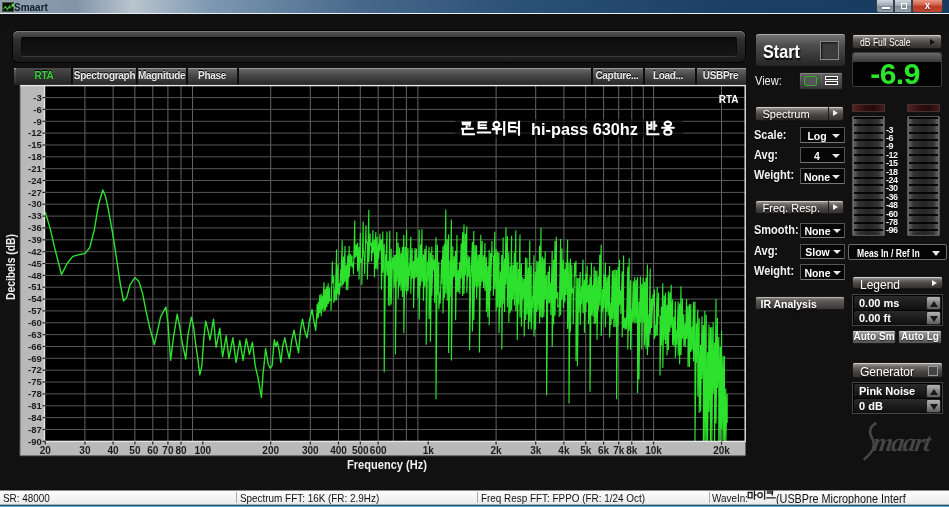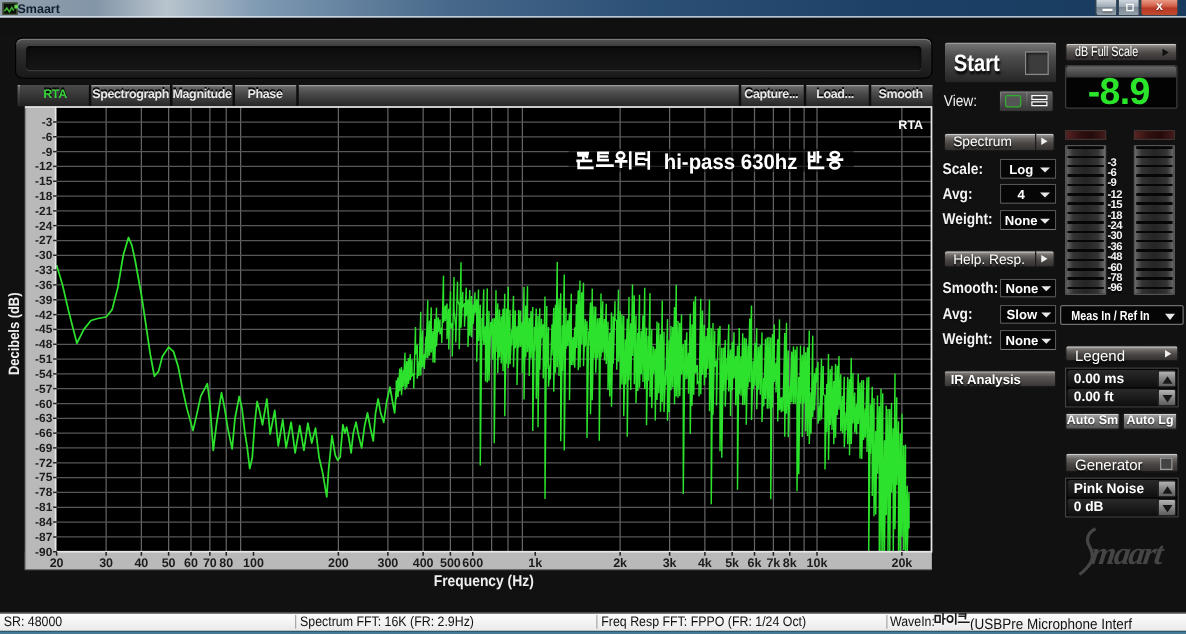--- a/index.html
+++ b/index.html
@@ -215,21 +215,21 @@
     <div class="tabsep" style="left:223px"></div>
     <div class="tabsep" style="left:576.5px"></div>
     <div class="tabsep" style="left:629px"></div>
     <div class="tabsep" style="left:680.5px"></div>
     <div class="tabtxt" id="tabRTA" style="left:2px;width:56px">RTA</div>
     <div class="tabtxt" style="left:59px;width:63px">Spectrograph</div>
     <div class="tabtxt" style="left:124px;width:47px">Magnitude</div>
     <div class="tabtxt" style="left:173px;width:50px">Phase</div>
     <div class="tabtxt" style="left:578px;width:50px">Capture...</div>
     <div class="tabtxt" style="left:630px;width:48px">Load...</div>
-    <div class="tabtxt" style="left:682px;width:49px">Smooth</div>
+    <div class="tabtxt" style="left:682px;width:49px">USBPre</div>
   </div>
 
   <div class="abs" style="left:0;top:0"><svg id="plot" width="949" height="507" viewBox="0 0 949 507">
 <rect x="19.9" y="85.6" width="24.6" height="370" fill="#b9b9b9"></rect>
 <rect x="19.9" y="441.4" width="725.6" height="14.3" fill="#b9b9b9"></rect>
 <rect x="19.9" y="85.6" width="1" height="370" fill="#8a8a8a"></rect>
 <rect x="44.5" y="85.6" width="700.7" height="355.8" fill="#000"></rect>
 <g stroke="#636363" stroke-width="1">
           <line x1="84.9" y1="85.6" x2="84.9" y2="441.4"></line>
           <line x1="113.1" y1="85.6" x2="113.1" y2="441.4"></line>
@@ -432,21 +432,21 @@
         <b></b>
       </span>
     </div>
 
   <div id="dbfs" class="abs hdrbtn">
       <span class="lbl">dB Full Scale</span>
       <span class="arr"></span>
     </div>
   <div id="dbbox" class="abs">
       <span class="cap"></span>
-      <span class="val">-8.9</span>
+      <span class="val">-6.9</span>
     </div>
 
   <div id="spectrum" class="abs hdrbtn">
       <span class="lbl">Spectrum</span>
       <span class="hsep"></span>
       <span class="arr"></span>
     </div>
   <span class="abs ddlabel" style="left:754px;top:127.5px">Scale:</span>
   <div class="abs dd" style="left:799.5px;top:127px">
       <span class="v">Log</span>
@@ -457,21 +457,21 @@
       <span class="v">4</span>
       <span class="tri"></span>
     </div>
   <span class="abs ddlabel" style="left:754px;top:168px">Weight:</span>
   <div class="abs dd" style="left:799.5px;top:168px">
       <span class="v">None</span>
       <span class="tri"></span>
     </div>
 
   <div id="freqresp" class="abs hdrbtn">
-      <span class="lbl">Help. Resp.</span>
+      <span class="lbl">Freq. Resp.</span>
       <span class="hsep"></span>
       <span class="arr"></span>
     </div>
   <span class="abs ddlabel" style="left:754px;top:222.5px">Smooth:</span>
   <div class="abs dd" style="left:800px;top:222.5px">
       <span class="v">None</span>
       <span class="tri"></span>
     </div>
   <span class="abs ddlabel" style="left:754px;top:243.5px">Avg:</span>
   <div class="abs dd" style="left:800px;top:243.5px">

